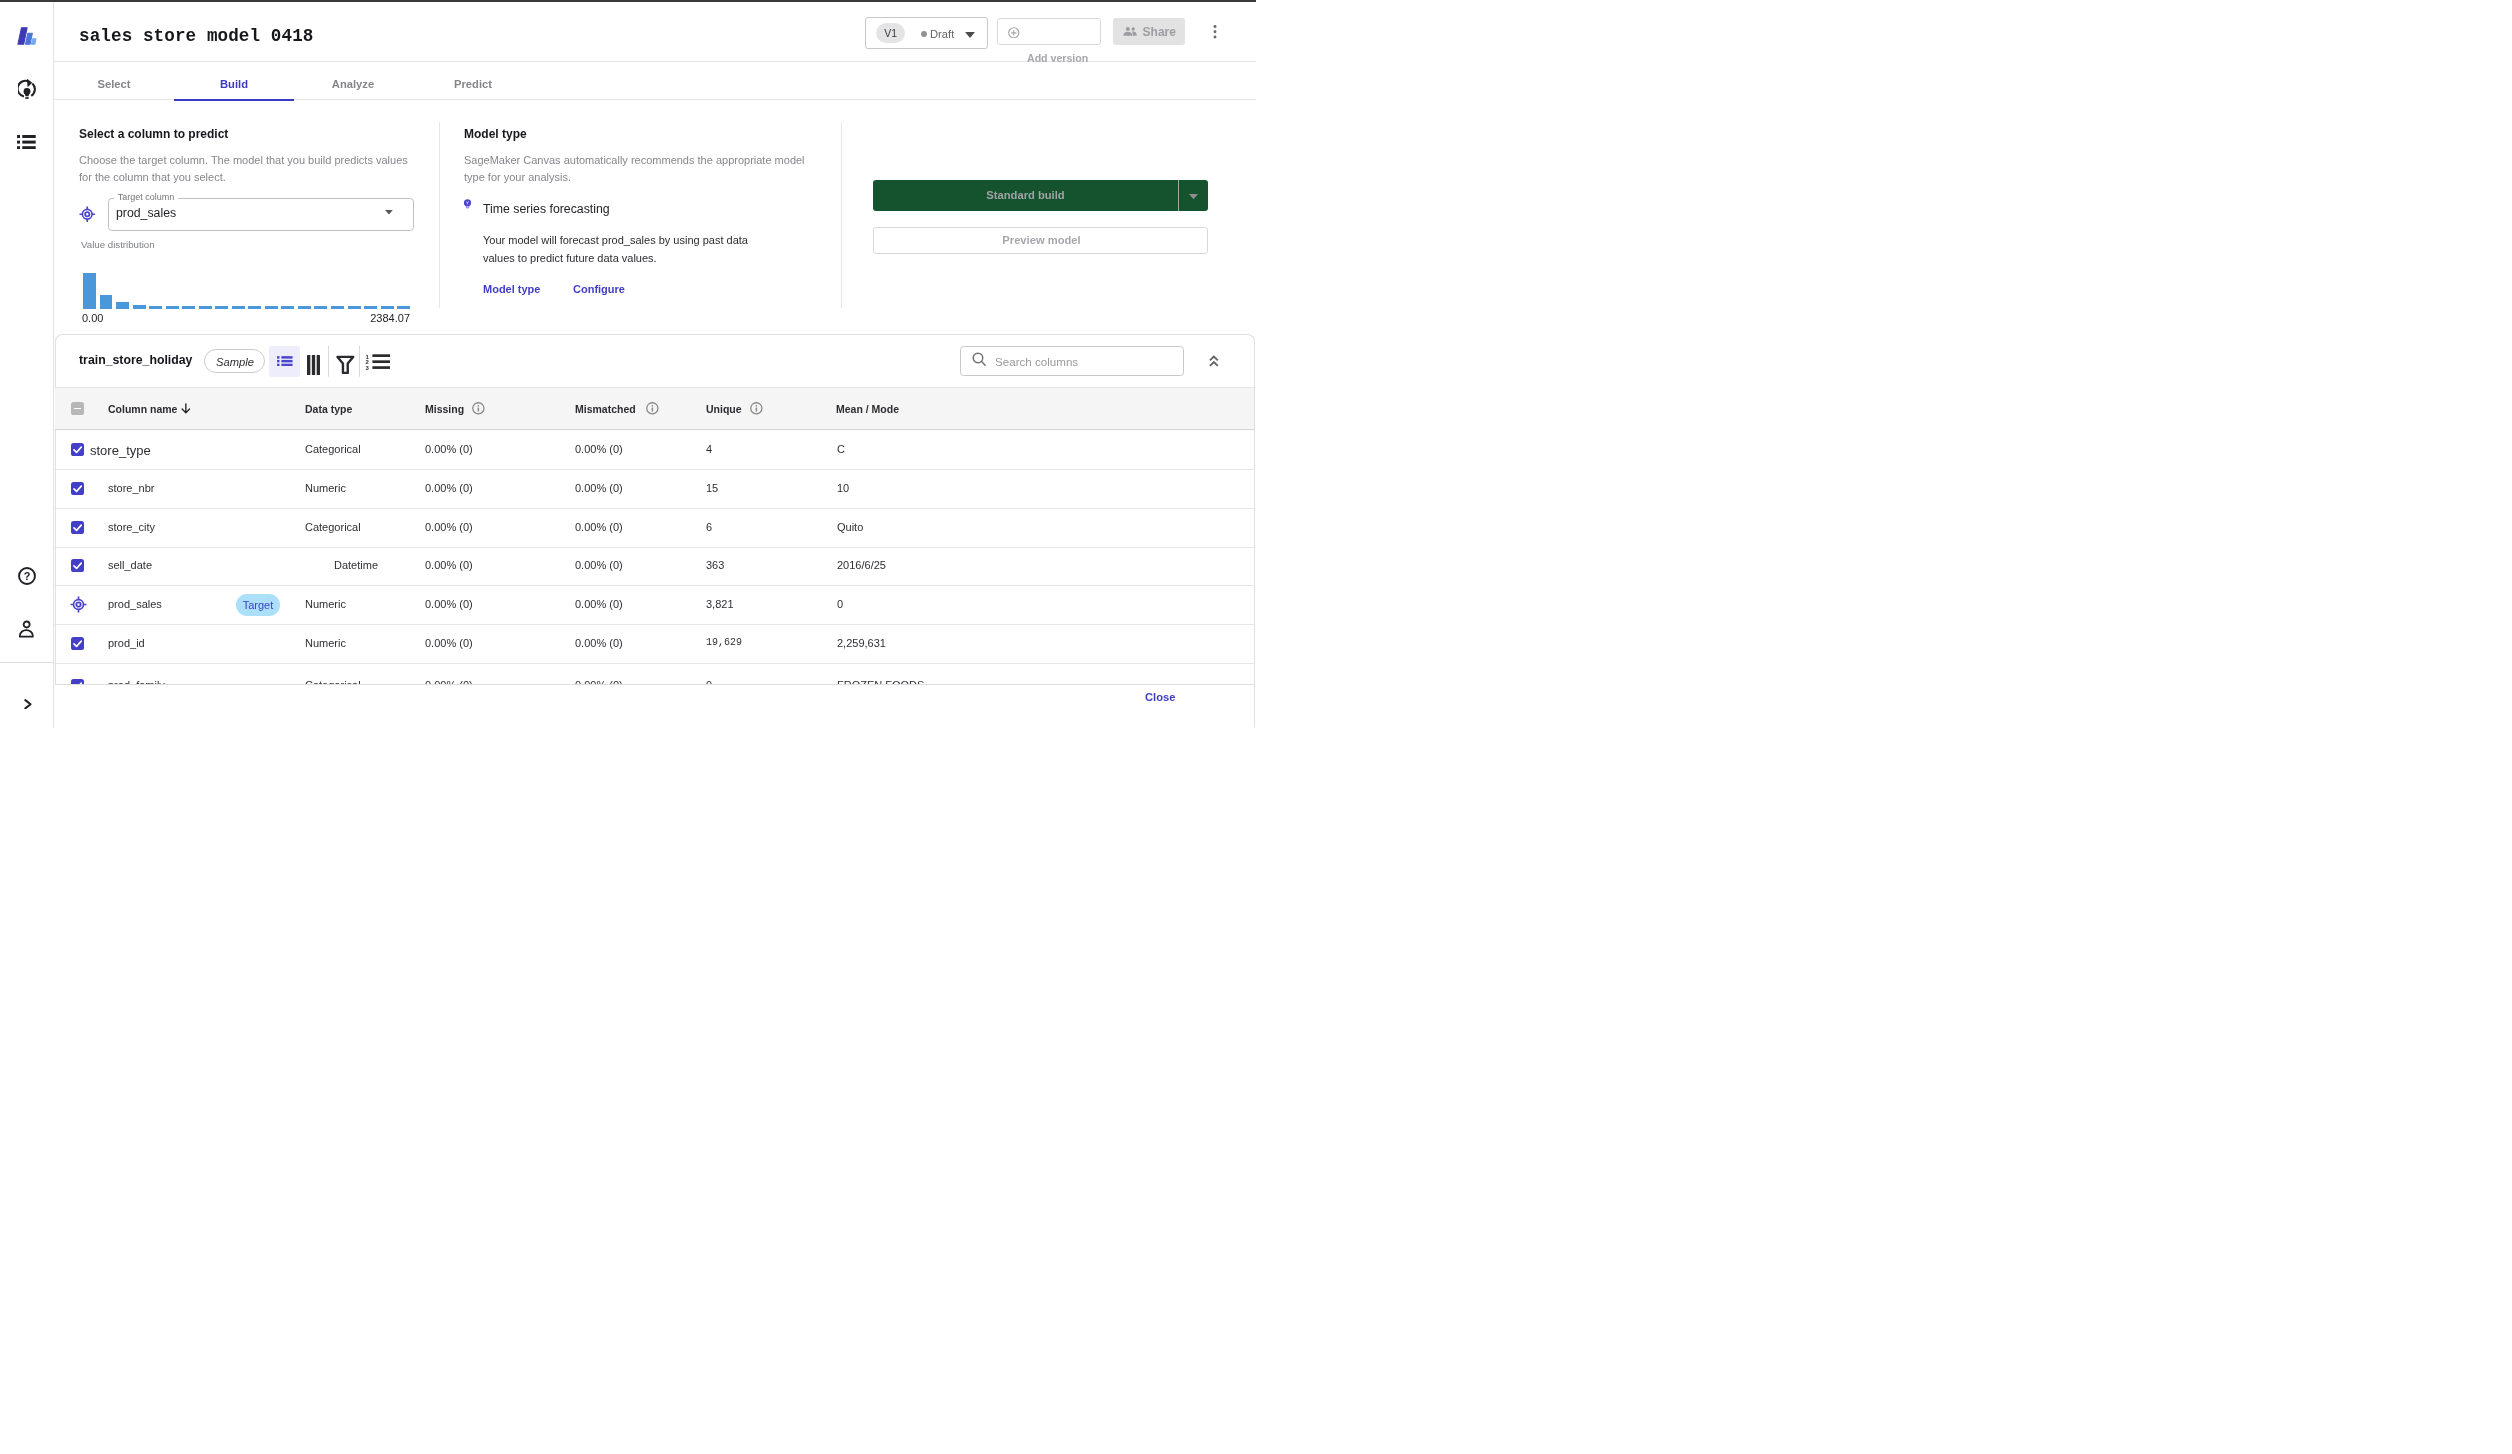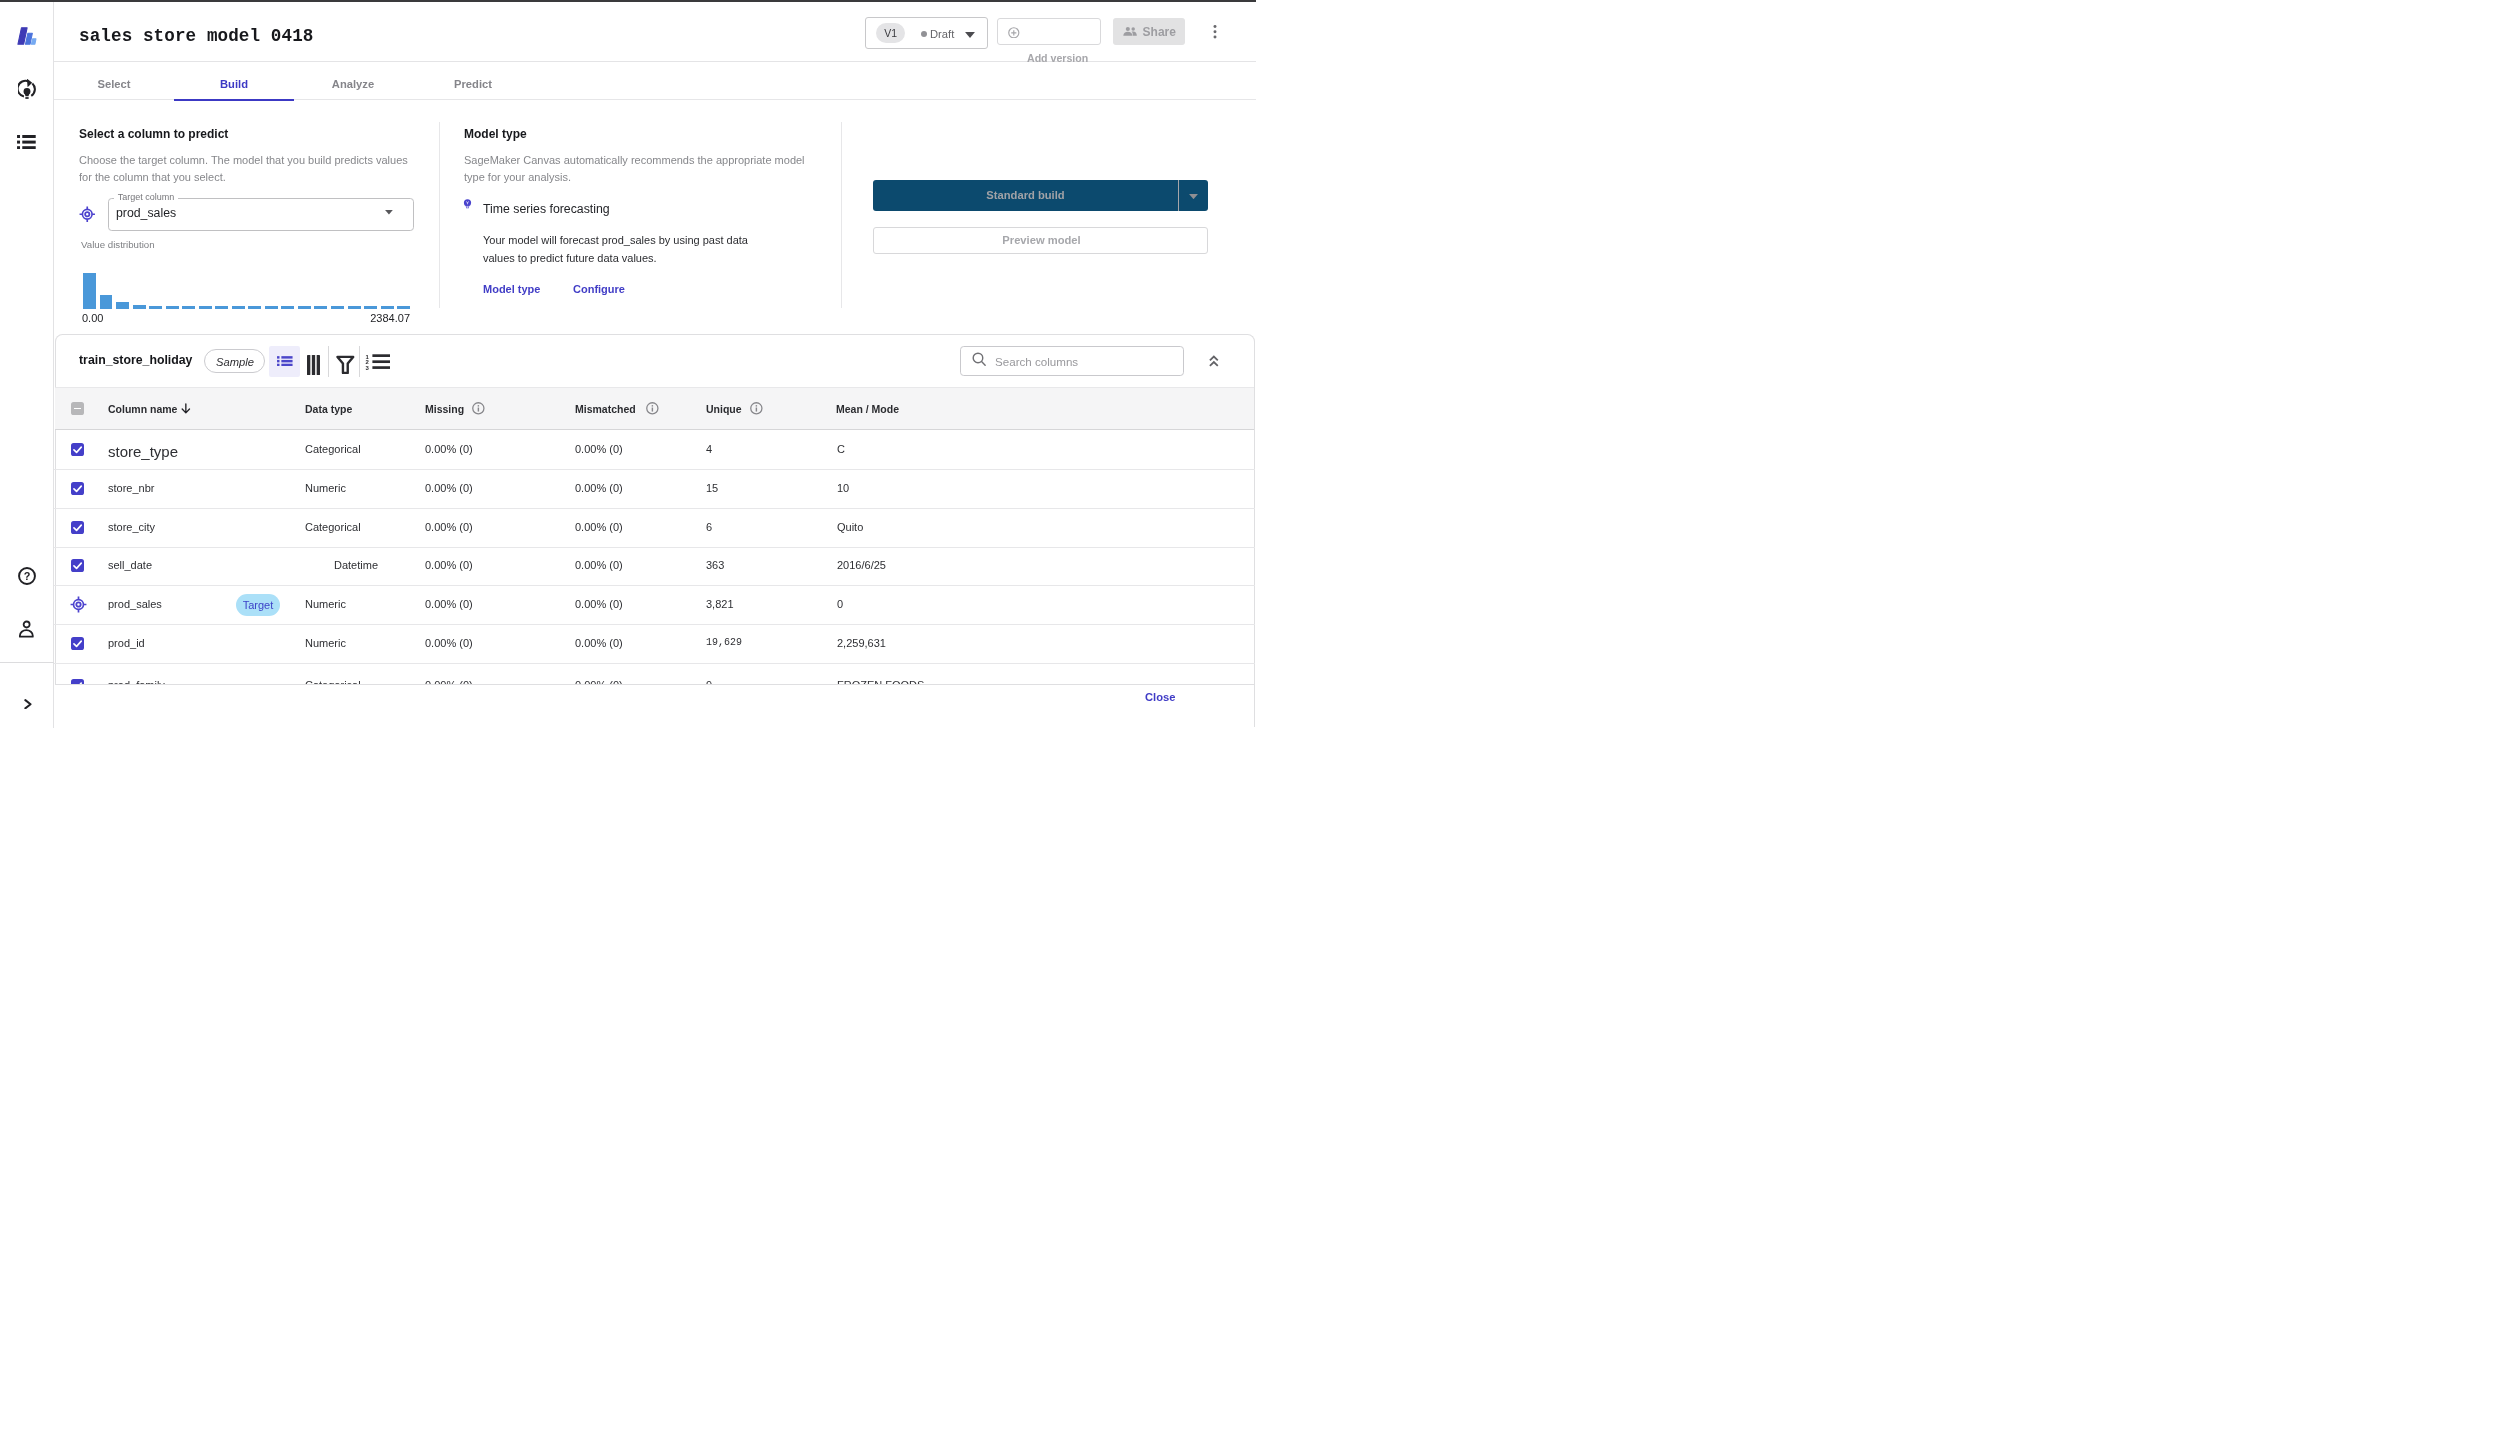--- a/index.html
+++ b/index.html
@@ -163,21 +163,21 @@
   <circle cx="6" cy="5" r="4.8" fill="#4a43cd"></circle>
   <path d="M 3.6 8.5 L 8.4 8.5 L 7.8 12.2 L 4.2 12.2 Z" fill="#4a43cd"></path>
   <path d="M 4.5 9.9 H 7.5 M 4.7 11.4 H 7.3" stroke="#fff" stroke-width="0.9"></path>
   <path d="M 4.6 3.2 L 6 5.4 L 7.4 3.2 M 6 5.4 V 7" stroke="#fff" stroke-width="0.9" fill="none"></path>
 </svg>
 <div class="t" style="left:483px;top:202px;font-size:12.3px;color:#232428;">Time series forecasting</div>
 <div class="t" style="left:483px;top:231px;font-size:11px;line-height:18.3px;color:#2c2d31;">Your model will forecast prod_sales by using past data<br>values to predict future data values.</div>
 <div class="t b" style="left:483px;top:283px;font-size:11px;color:#413dc6;">Model type</div>
 <div class="t b" style="left:573px;top:283px;font-size:11px;color:#413dc6;">Configure</div>
 
-<div class="abs" style="left:873px;top:180px;width:335px;height:31px;background:#0c4a6e;border-radius:3px;">
+<div class="abs" style="left:873px;top:180px;width:335px;height:31px;background:#14532d;border-radius:3px;">
   <div class="t b" style="left:0;top:9px;width:305px;text-align:center;font-size:11.2px;color:#a1a2a6;">Standard build</div>
   <div class="abs" style="left:305px;top:0;width:0.7px;height:31px;background:#a6a6aa;"></div>
   <svg class="abs" style="left:316px;top:13.5px;" width="9" height="5.2" viewBox="0 0 12 7">
       <path d="M0 0 L12 0 L6 7 Z" fill="#8f8f93"></path>
     </svg>
 </div>
 <div class="abs" style="left:873px;top:227px;width:335px;height:26.6px;border:0.7px solid #d8d8da;border-radius:3px;">
   <div class="t b" style="left:0;top:6.4px;width:335px;text-align:center;font-size:11.2px;color:#a6a7ab;">Preview model</div>
 </div>
 
@@ -254,21 +254,21 @@
 <div class="t b" style="left:575px;top:403px;font-size:10.5px;color:#2b2c30;">Mismatched</div>
 <div class="t b" style="left:706px;top:403px;font-size:10.5px;color:#2b2c30;">Unique</div>
 <div class="t b" style="left:836px;top:403px;font-size:10.5px;color:#2b2c30;">Mean / Mode</div>
 <div id="rows" class="abs" style="left:54px;top:431px;width:1201px;height:253px;overflow:hidden;">
     <div style="position:absolute;left:0;top:0px;width:1202px;height:39px;border-bottom:0.7px solid #e7e7e9;">
       <div style="position:absolute;left:17px;top:12px;width:13.2px;height:13.2px;background:#443fc9;border-radius:2.6px;">
         <svg style="position:absolute;left:0;top:0" width="13.2" height="13.2" viewBox="0 0 18 18">
           <path d="M 4 9.3 L 7.6 12.8 L 14 5.6" fill="none" stroke="#fff" stroke-width="2.2" stroke-linecap="round" stroke-linejoin="round"></path>
         </svg>
       </div>
-      <div class="t" style="left:54px;top:12.4px;font-size:15px;color:#2e2f33;">store_type</div>
+      <div class="t" style="left:36px;top:12.4px;font-size:13px;color:#2e2f33;">store_type</div>
       <div class="t" style="left:251px;top:12.4px;font-size:11px;color:#2e2f33;">Categorical</div>
       <div class="t" style="left:371px;top:12.4px;font-size:11px;color:#2e2f33;">0.00% (0)</div>
       <div class="t" style="left:521px;top:12.4px;font-size:11px;color:#2e2f33;">0.00% (0)</div>
       <div class="t" style="left:652px;top:12.4px;font-size:11px;color:#2e2f33;">4</div>
       <div class="t" style="left:783px;top:12.4px;font-size:11px;color:#2e2f33;">C</div>
     </div>
     <div style="position:absolute;left:0;top:39px;width:1202px;height:39px;border-bottom:0.7px solid #e7e7e9;">
       <div style="position:absolute;left:17px;top:12px;width:13.2px;height:13.2px;background:#443fc9;border-radius:2.6px;">
         <svg style="position:absolute;left:0;top:0" width="13.2" height="13.2" viewBox="0 0 18 18">
           <path d="M 4 9.3 L 7.6 12.8 L 14 5.6" fill="none" stroke="#fff" stroke-width="2.2" stroke-linecap="round" stroke-linejoin="round"></path>

